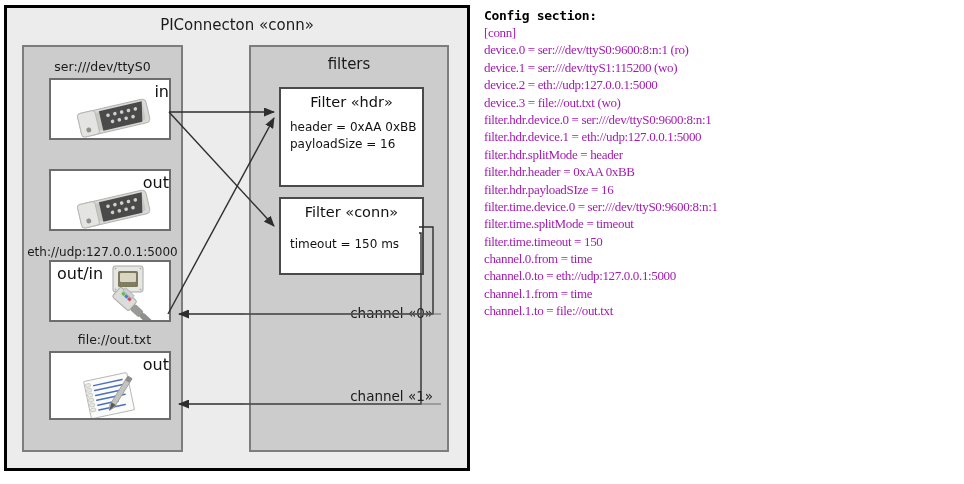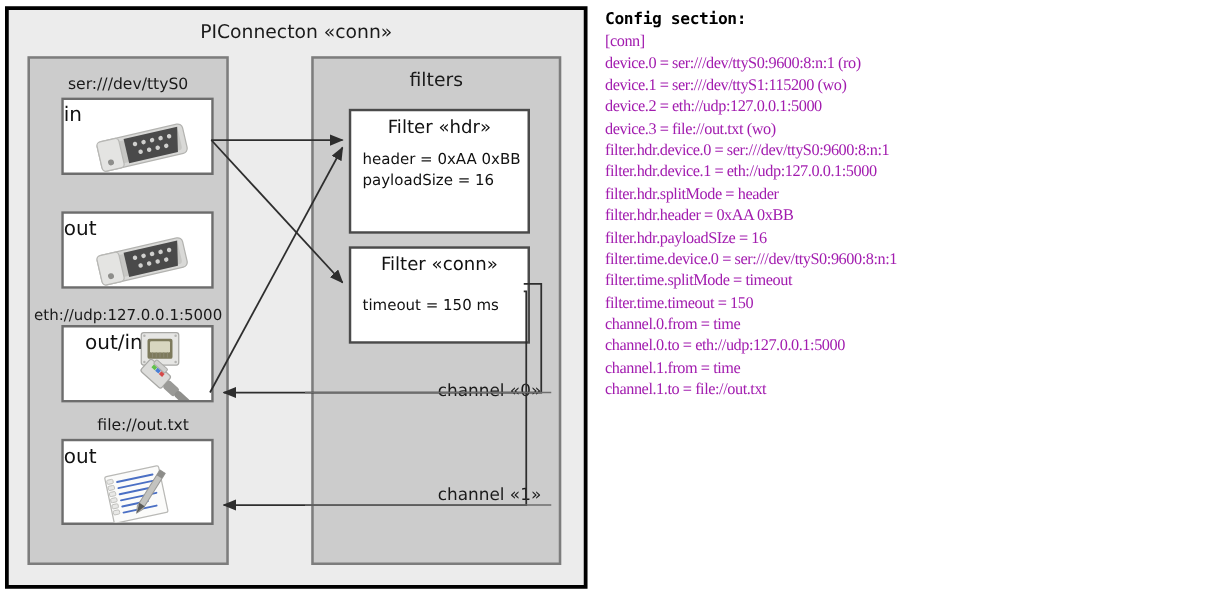--- a/index.html
+++ b/index.html
@@ -31,24 +31,24 @@
   
   .device-label{
     position:absolute;width:100%;text-align:center;
     font-size:12.5px;color:#1a1a1a;left:0;
   }
   .device-box{
     position:absolute;background:#ffffff;border:2px solid #6d6d6d;
     box-sizing:border-box;left:25px;width:122px;
   }
   .device-mode{
-    position:absolute;left:0;top:2px;width:100%;text-align:left;
+    position:absolute;left:0;top:2px;width:100%;text-align:right;
     font-size:16px;color:#111111;
   }
-  .device-mode.left-mode{text-align:right;padding-left:17px;width:auto;}
+  .device-mode.left-mode{text-align:right;padding-left:6px;width:auto;}
 
   
   .filter-box{
     position:absolute;background:#ffffff;border:2px solid #4a4a4a;
     box-sizing:border-box;left:28px;width:145px;
   }
   .filter-title{
     position:absolute;left:0;top:5px;width:100%;text-align:center;
     font-size:14.5px;color:#111111;
   }

